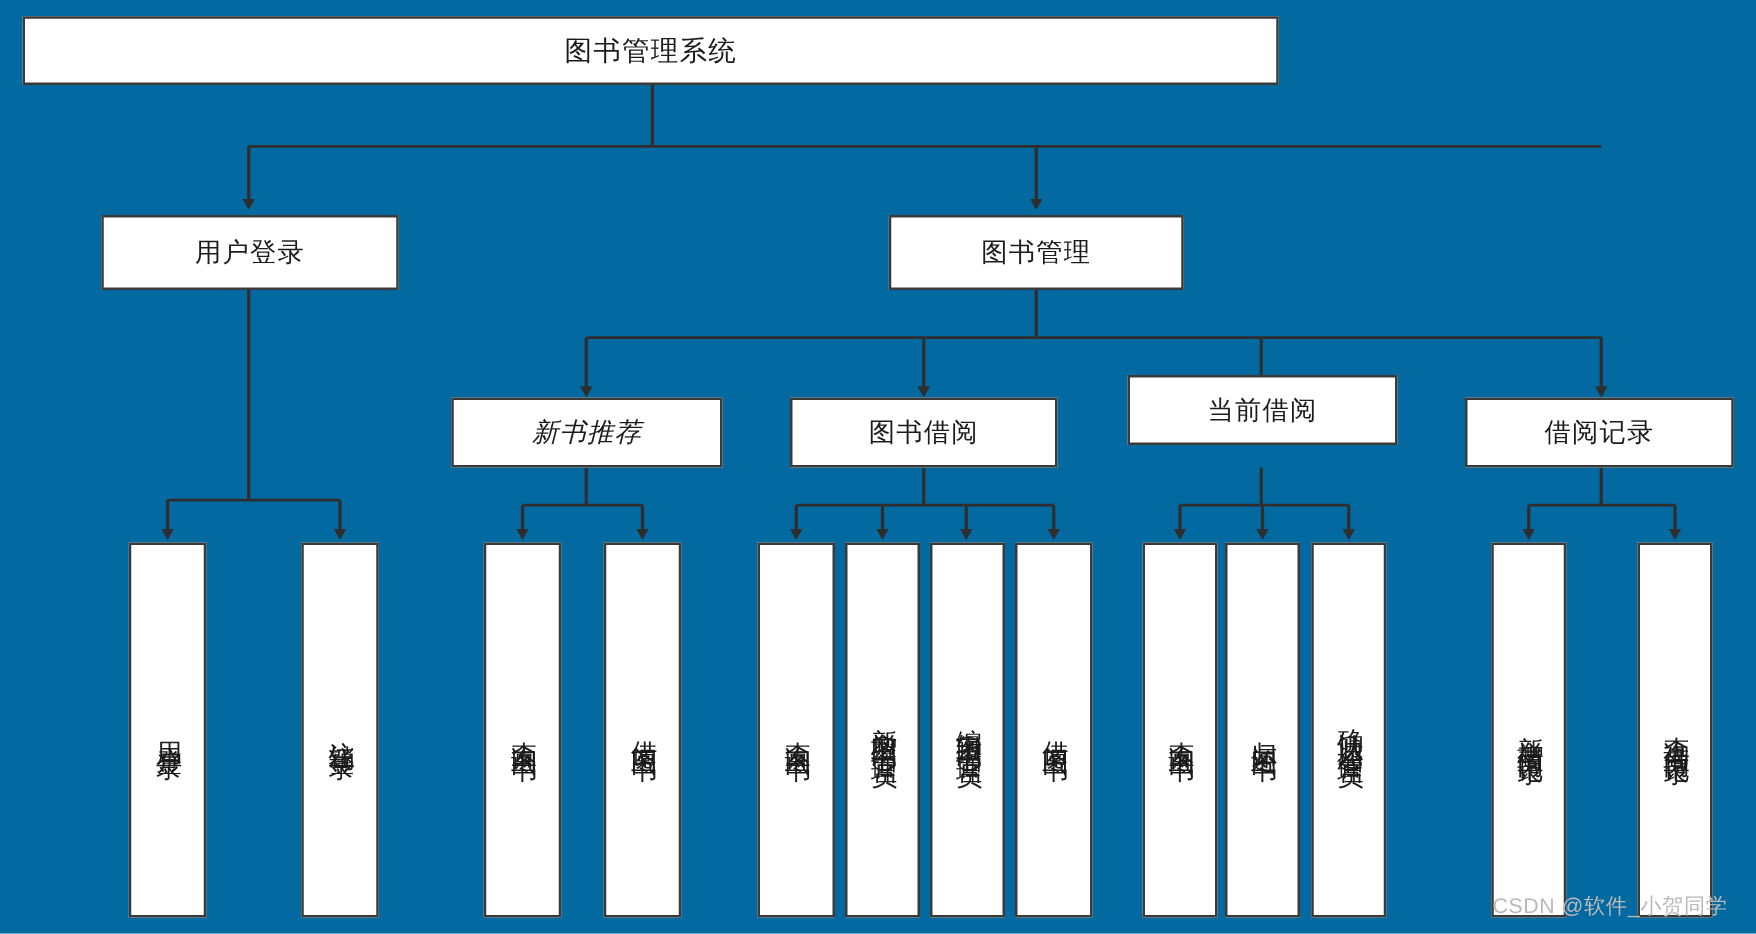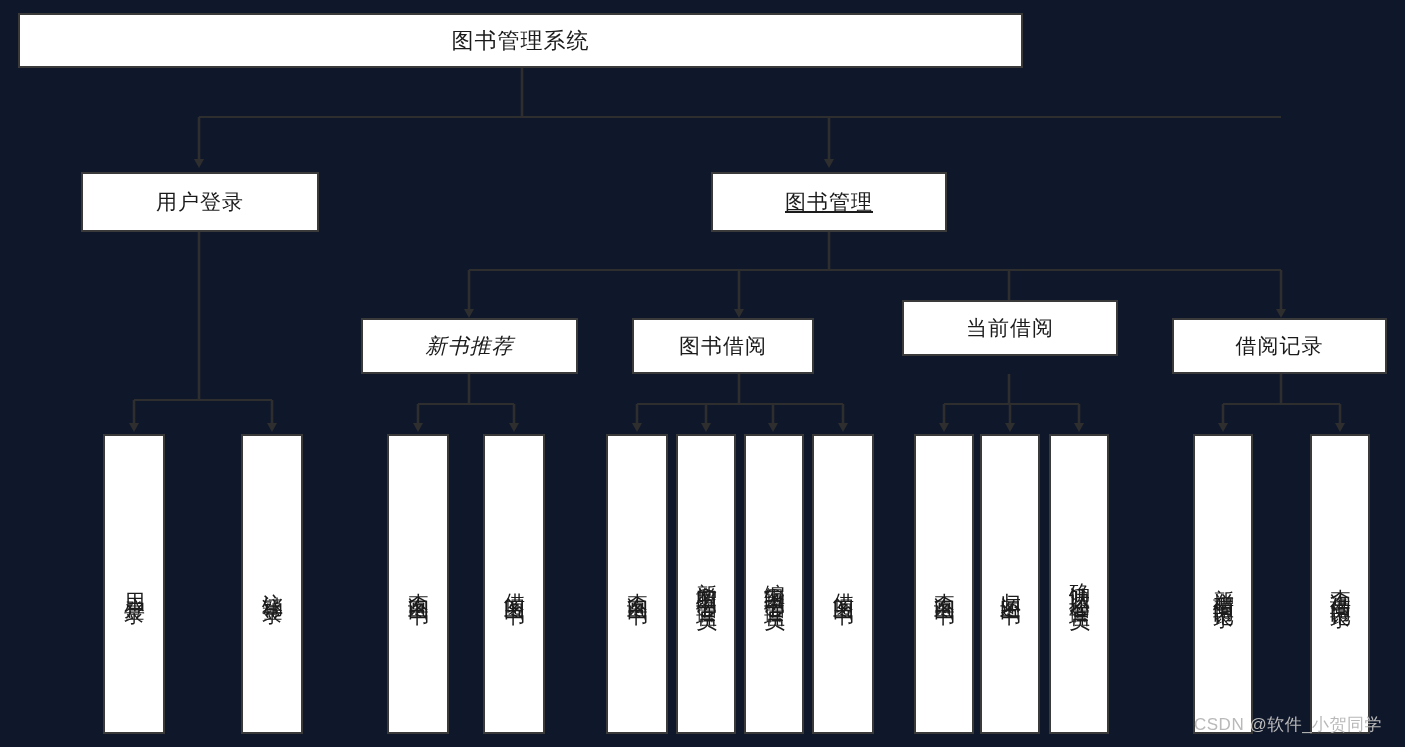--- a/index.html
+++ b/index.html
@@ -7,21 +7,21 @@
     padding: 0;
     background: #ffffff;
   }
   body {
     font-family: "Liberation Sans", "DejaVu Sans", sans-serif;
   }
   #canvas {
     position: relative;
     width: 1405px;
     height: 747px;
-    background: #0f172a;
+    background: #0369a1;
     overflow: hidden;
   }
   svg.wires {
     position: absolute;
     left: 0;
     top: 0;
     width: 1405px;
     height: 747px;
     pointer-events: none;
   }
@@ -121,28 +121,28 @@
     </g>
   </svg>
 
   <div class="node h root" style="left:18px; top:13px; width:1005px; height:55px;">
     <span>图书管理系统</span>
   </div>
 
   <div class="node h" style="left:81px; top:172px; width:238px; height:60px;">
     <span>用户登录</span>
   </div>
-  <div class="node h" style="left:711px; top:172px; width:236px; height:60px;text-decoration:underline;">
+  <div class="node h" style="left:711px; top:172px; width:236px; height:60px;">
     <span>图书管理</span>
   </div>
 
   <div class="node h" style="left:361px; top:318px; width:217px; height:56px;font-style:italic;">
     <span>新书推荐</span>
   </div>
-  <div class="node h" style="left:632px; top:318px; width:182px; height:56px;">
+  <div class="node h" style="left:632px; top:318px; width:214px; height:56px;">
     <span>图书借阅</span>
   </div>
   <div class="node h" style="left:902px; top:300px; width:216px; height:56px;">
     <span>当前借阅</span>
   </div>
   <div class="node h" style="left:1172px; top:318px; width:215px; height:56px;font-family:Liberation Mono, monospace;">
     <span>借阅记录</span>
   </div>
 
   <div class="node v" style="left:103px; top:434px; width:62px; height:300px;">

